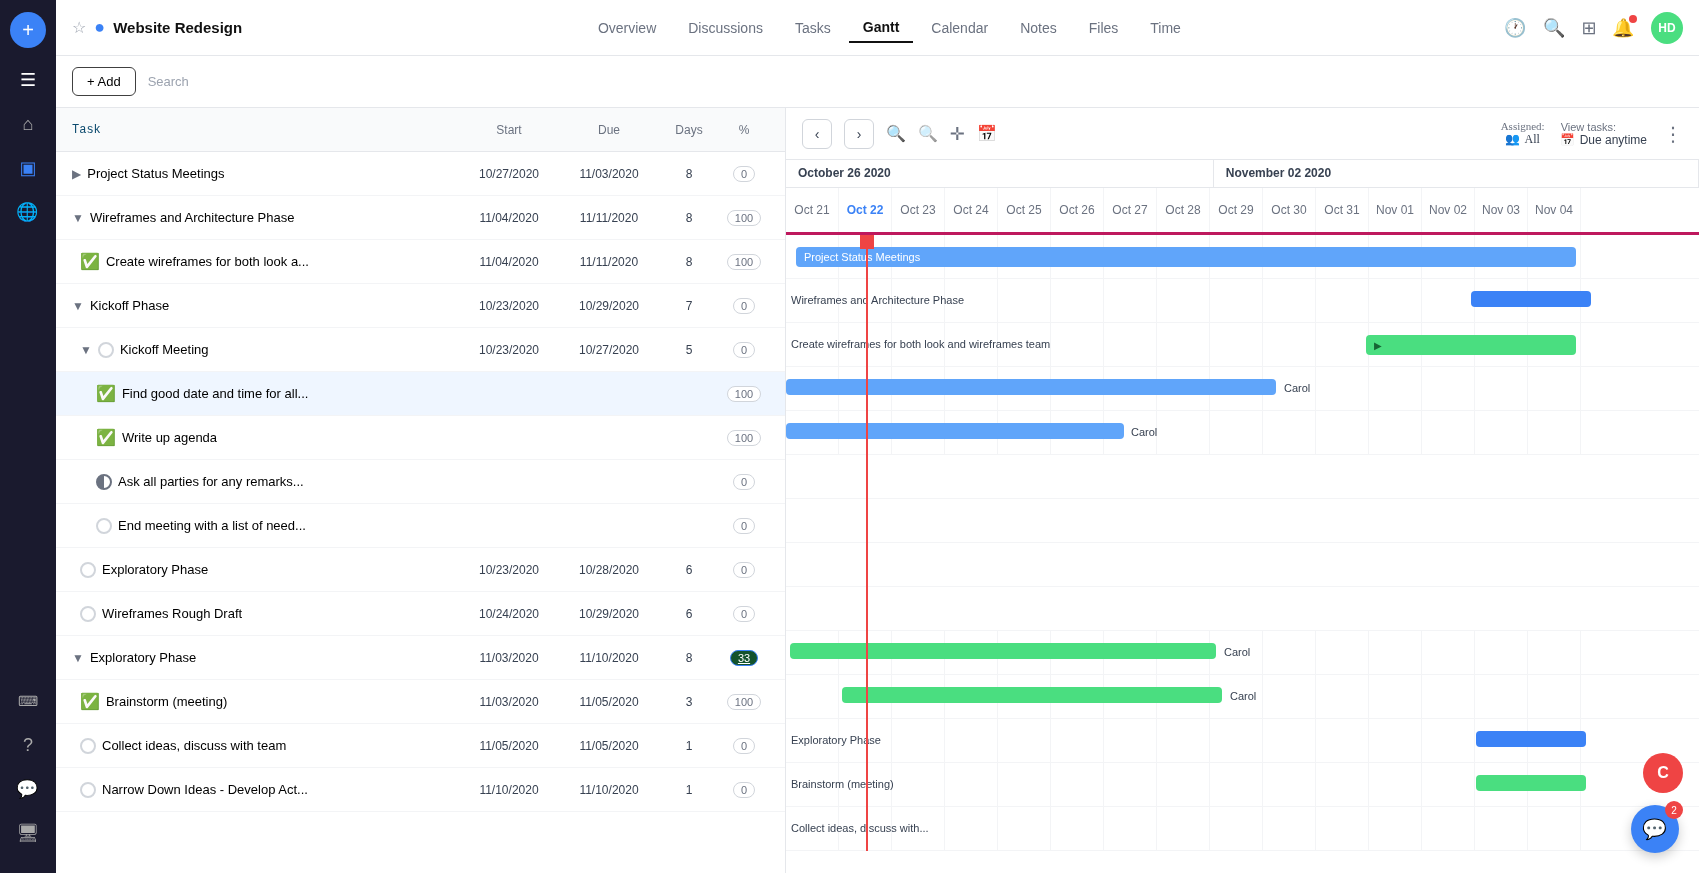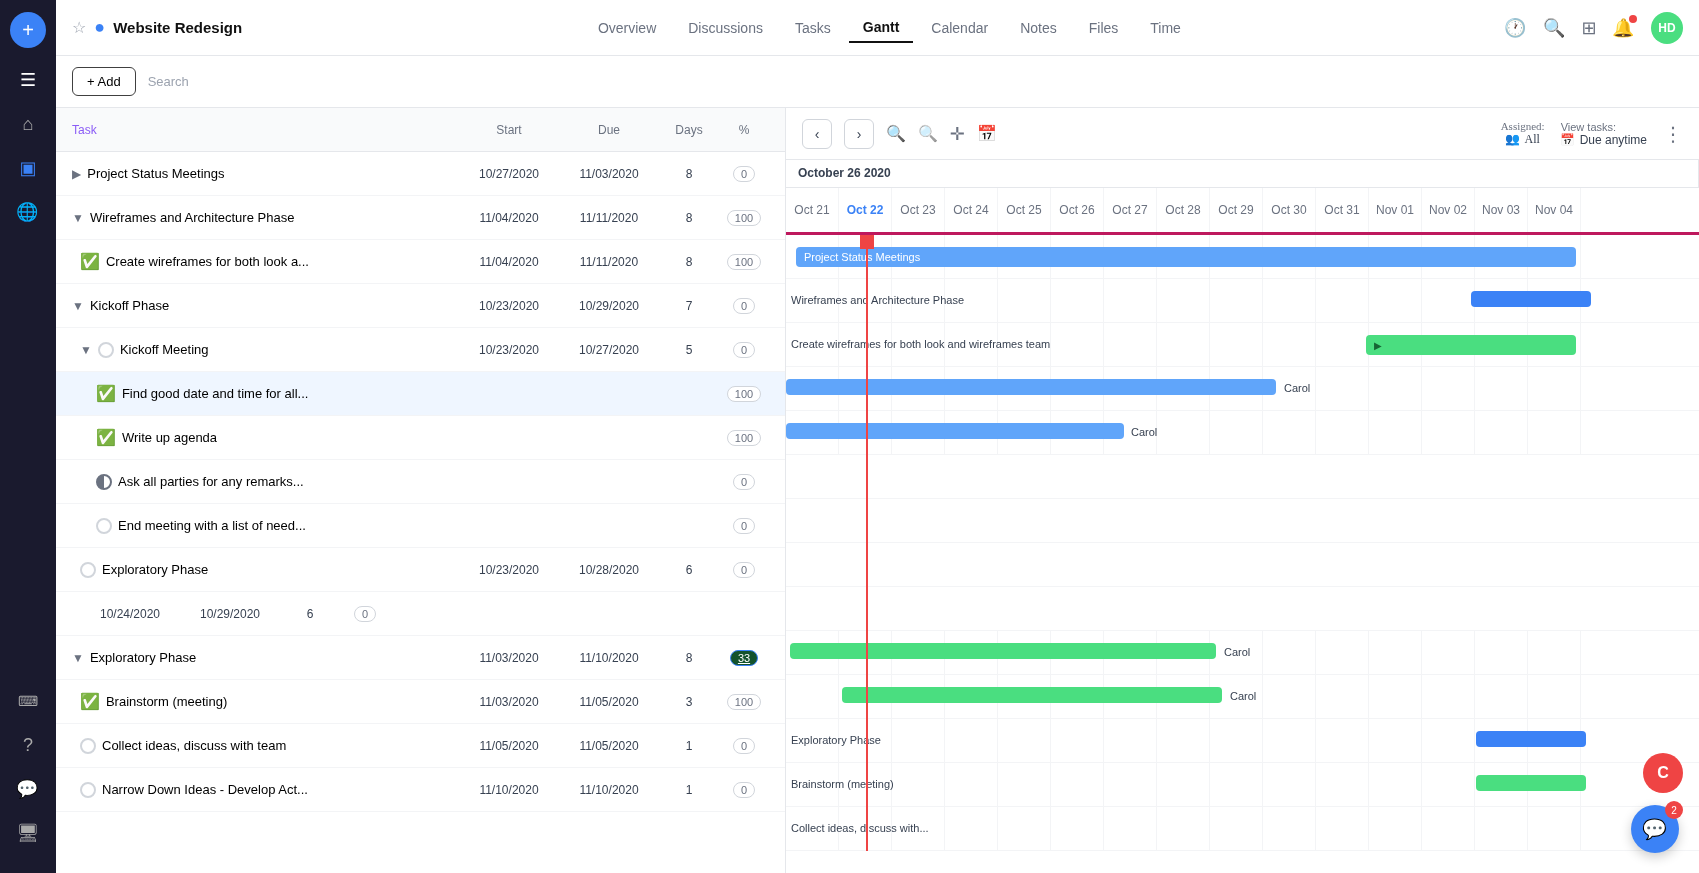--- a/index.html
+++ b/index.html
@@ -170,21 +170,21 @@
     }
     .task-header {
       display: flex;
       align-items: center;
       padding: 0 16px;
       height: 44px;
       background: #f9fafb;
       border-bottom: 1px solid #e5e7eb;
       flex-shrink: 0;
     }
-    .col-task { flex: 1; font-size: 12px; color: #8b5cf6; font-weight: 500; }
+    .col-task { flex: 1; font-size: 12px; color: #0c4a6e; font-weight: 500; font-family: Liberation Mono, monospace; }
     .col-start { width: 100px; font-size: 12px; color: #6b7280; font-weight: 500; text-align: center; }
     .col-due { width: 100px; font-size: 12px; color: #6b7280; font-weight: 500; text-align: center; }
     .col-days { width: 60px; font-size: 12px; color: #6b7280; font-weight: 500; text-align: center; }
     .col-pct { width: 50px; font-size: 12px; color: #6b7280; font-weight: 500; text-align: center; }
 
     .task-list {
       overflow-y: auto;
       flex: 1;
     }
     .task-row {
@@ -635,20 +635,24 @@
           </div>
           <div class="task-date col-start">10/23/2020</div>
           <div class="task-date col-due">10/28/2020</div>
           <div class="task-days col-days">6</div>
           <div class="task-pct col-pct">
               <span class="pct-badge">0</span>
             </div>
         </div>
 
         <div class="task-row indent-1">
+          <div class="task-name-cell">
+            <div class="status-circle"></div>
+            <span class="task-name-text">Wireframes Rough Draft</span>
+          </div>
           <div class="task-date col-start">10/24/2020</div>
           <div class="task-date col-due">10/29/2020</div>
           <div class="task-days col-days">6</div>
           <div class="task-pct col-pct">
               <span class="pct-badge">0</span>
             </div>
         </div>
 
         <div class="task-row">
           <div class="task-name-cell">
@@ -731,20 +735,21 @@
           </div>
           <span class="more-btn">⋮</span>
         </div>
       </div>
 
       <div class="gantt-chart">
 
         <div class="gantt-header">
           <div class="gantt-month-row">
             <div class="gantt-month-cell" style="flex: 7;">October 26 2020</div>
+            <div class="gantt-month-cell" style="flex: 8;">November 02 2020</div>
           </div>
           <div class="gantt-day-row">
             <div class="gantt-day-cell">Oct 21</div>
             <div class="gantt-day-cell today">Oct 22</div>
             <div class="gantt-day-cell">Oct 23</div>
             <div class="gantt-day-cell">Oct 24</div>
             <div class="gantt-day-cell">Oct 25</div>
             <div class="gantt-day-cell">Oct 26</div>
             <div class="gantt-day-cell">Oct 27</div>
             <div class="gantt-day-cell">Oct 28</div>

